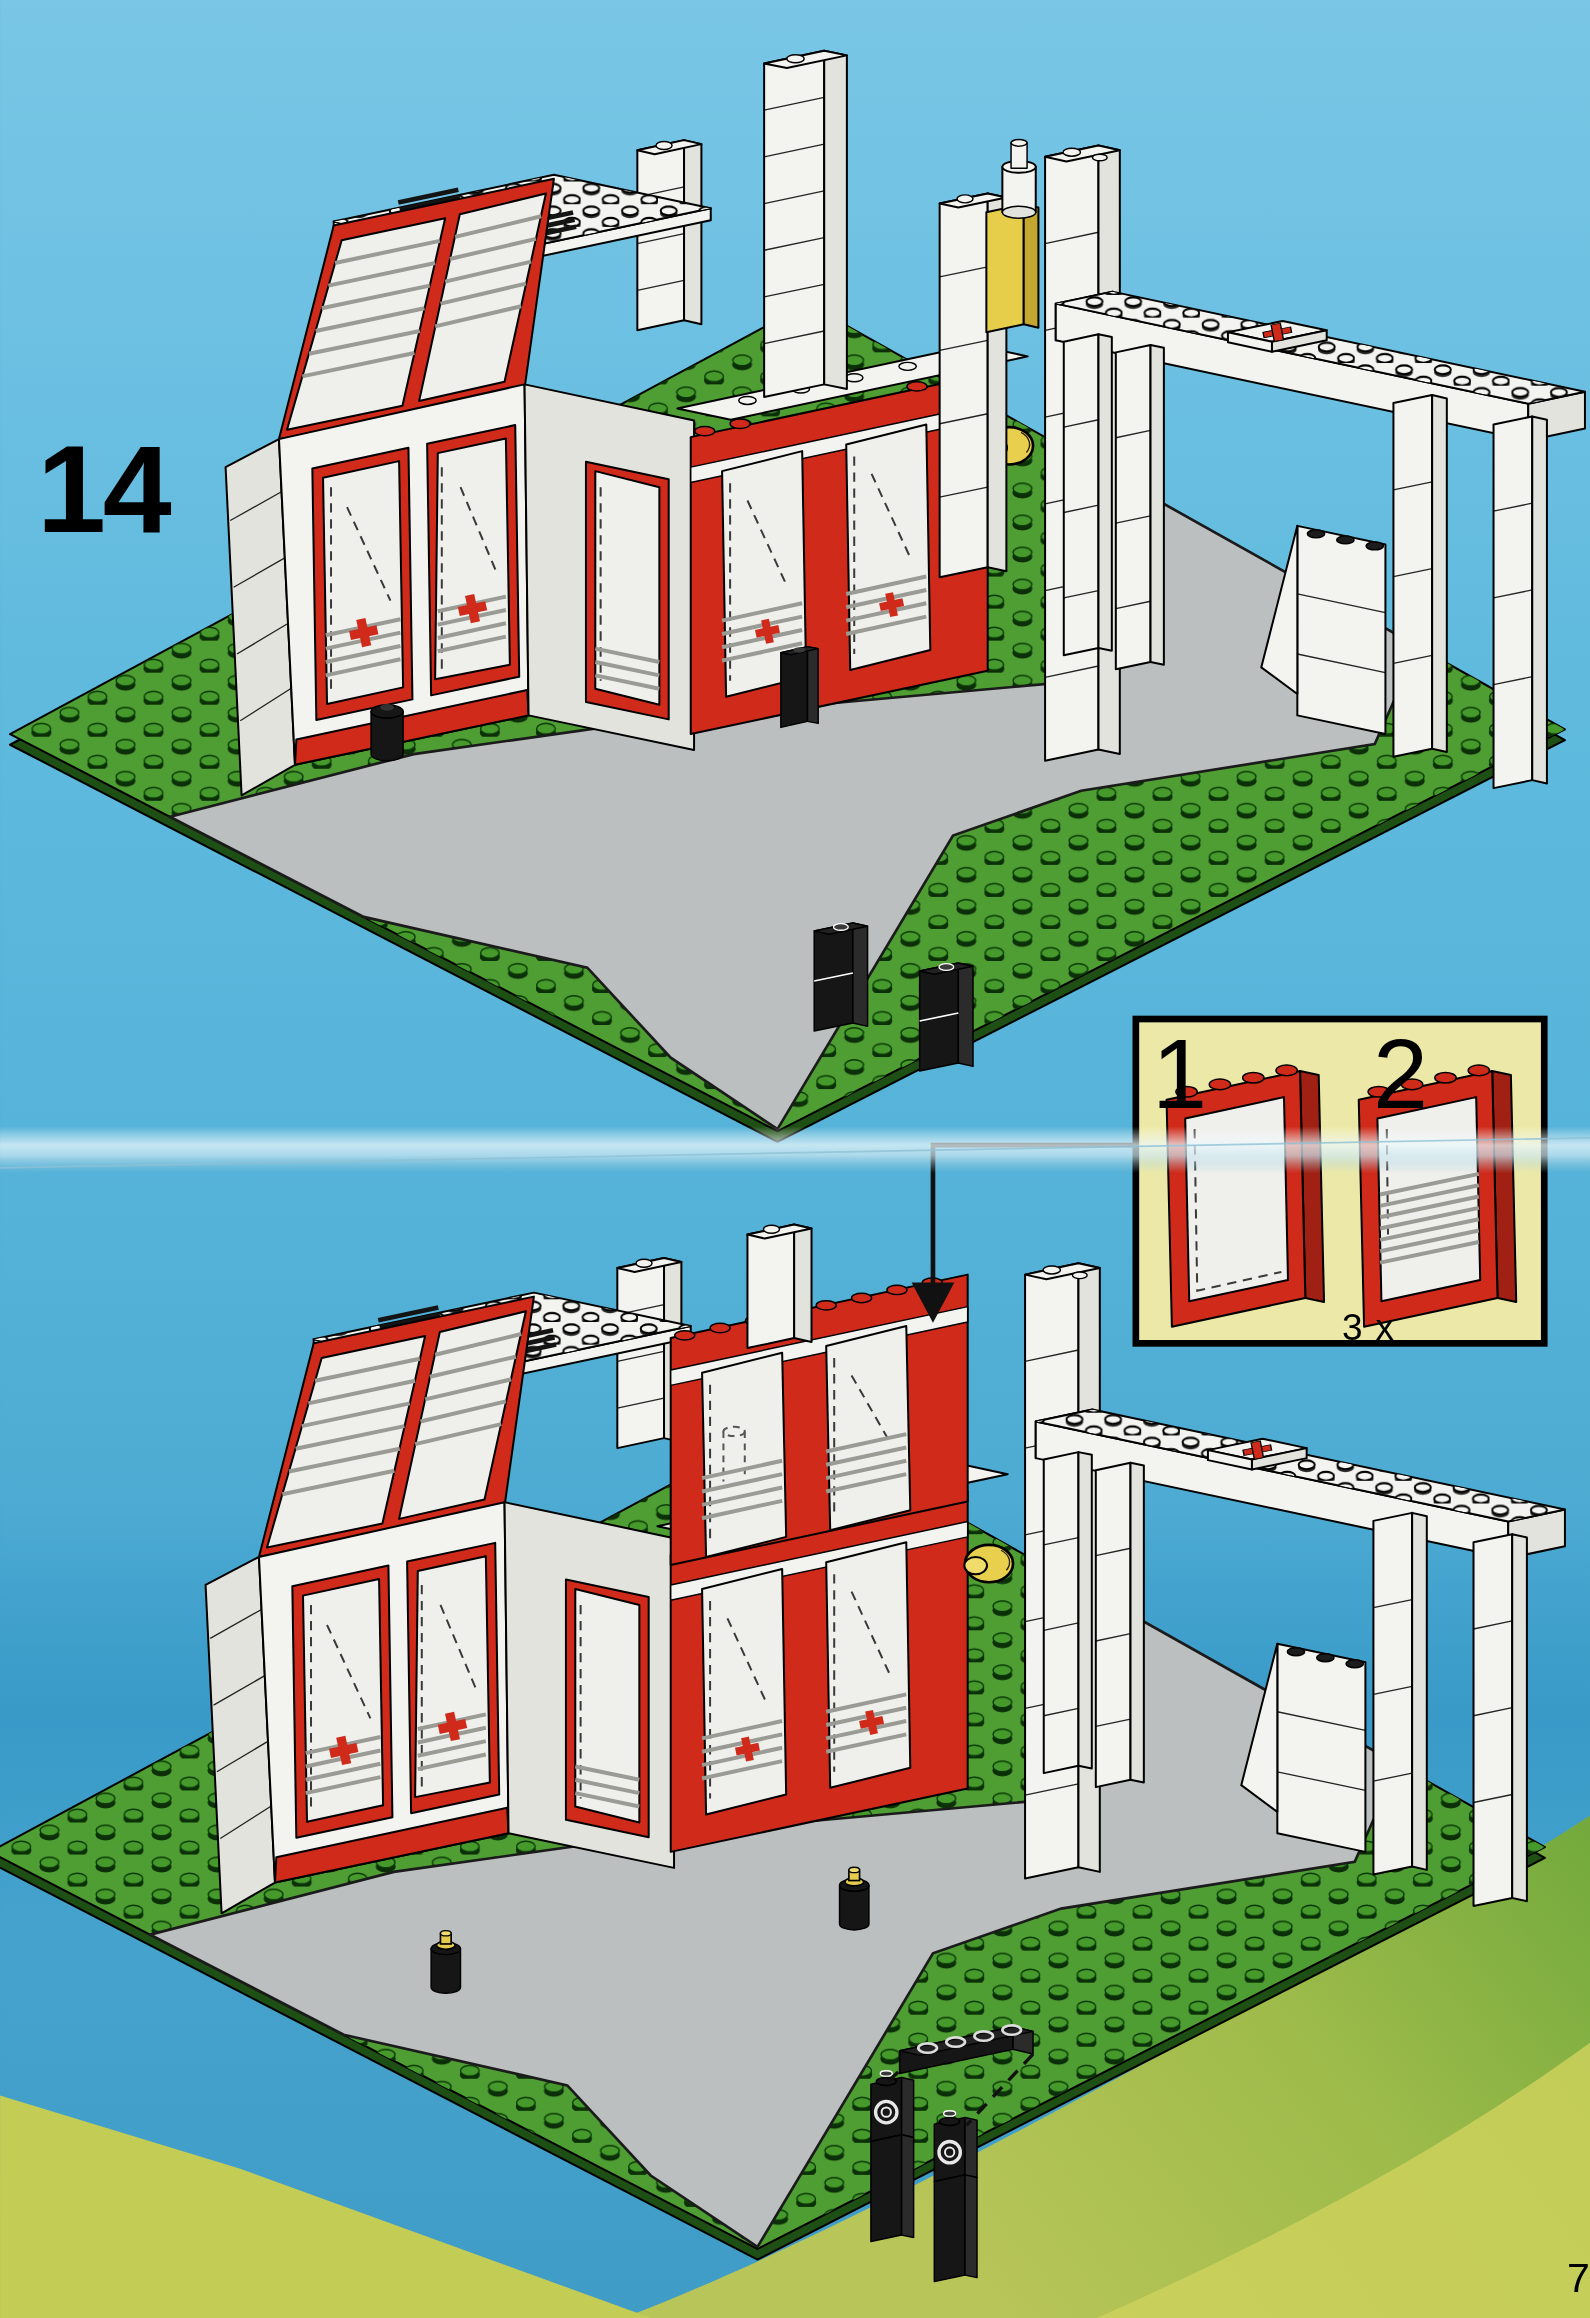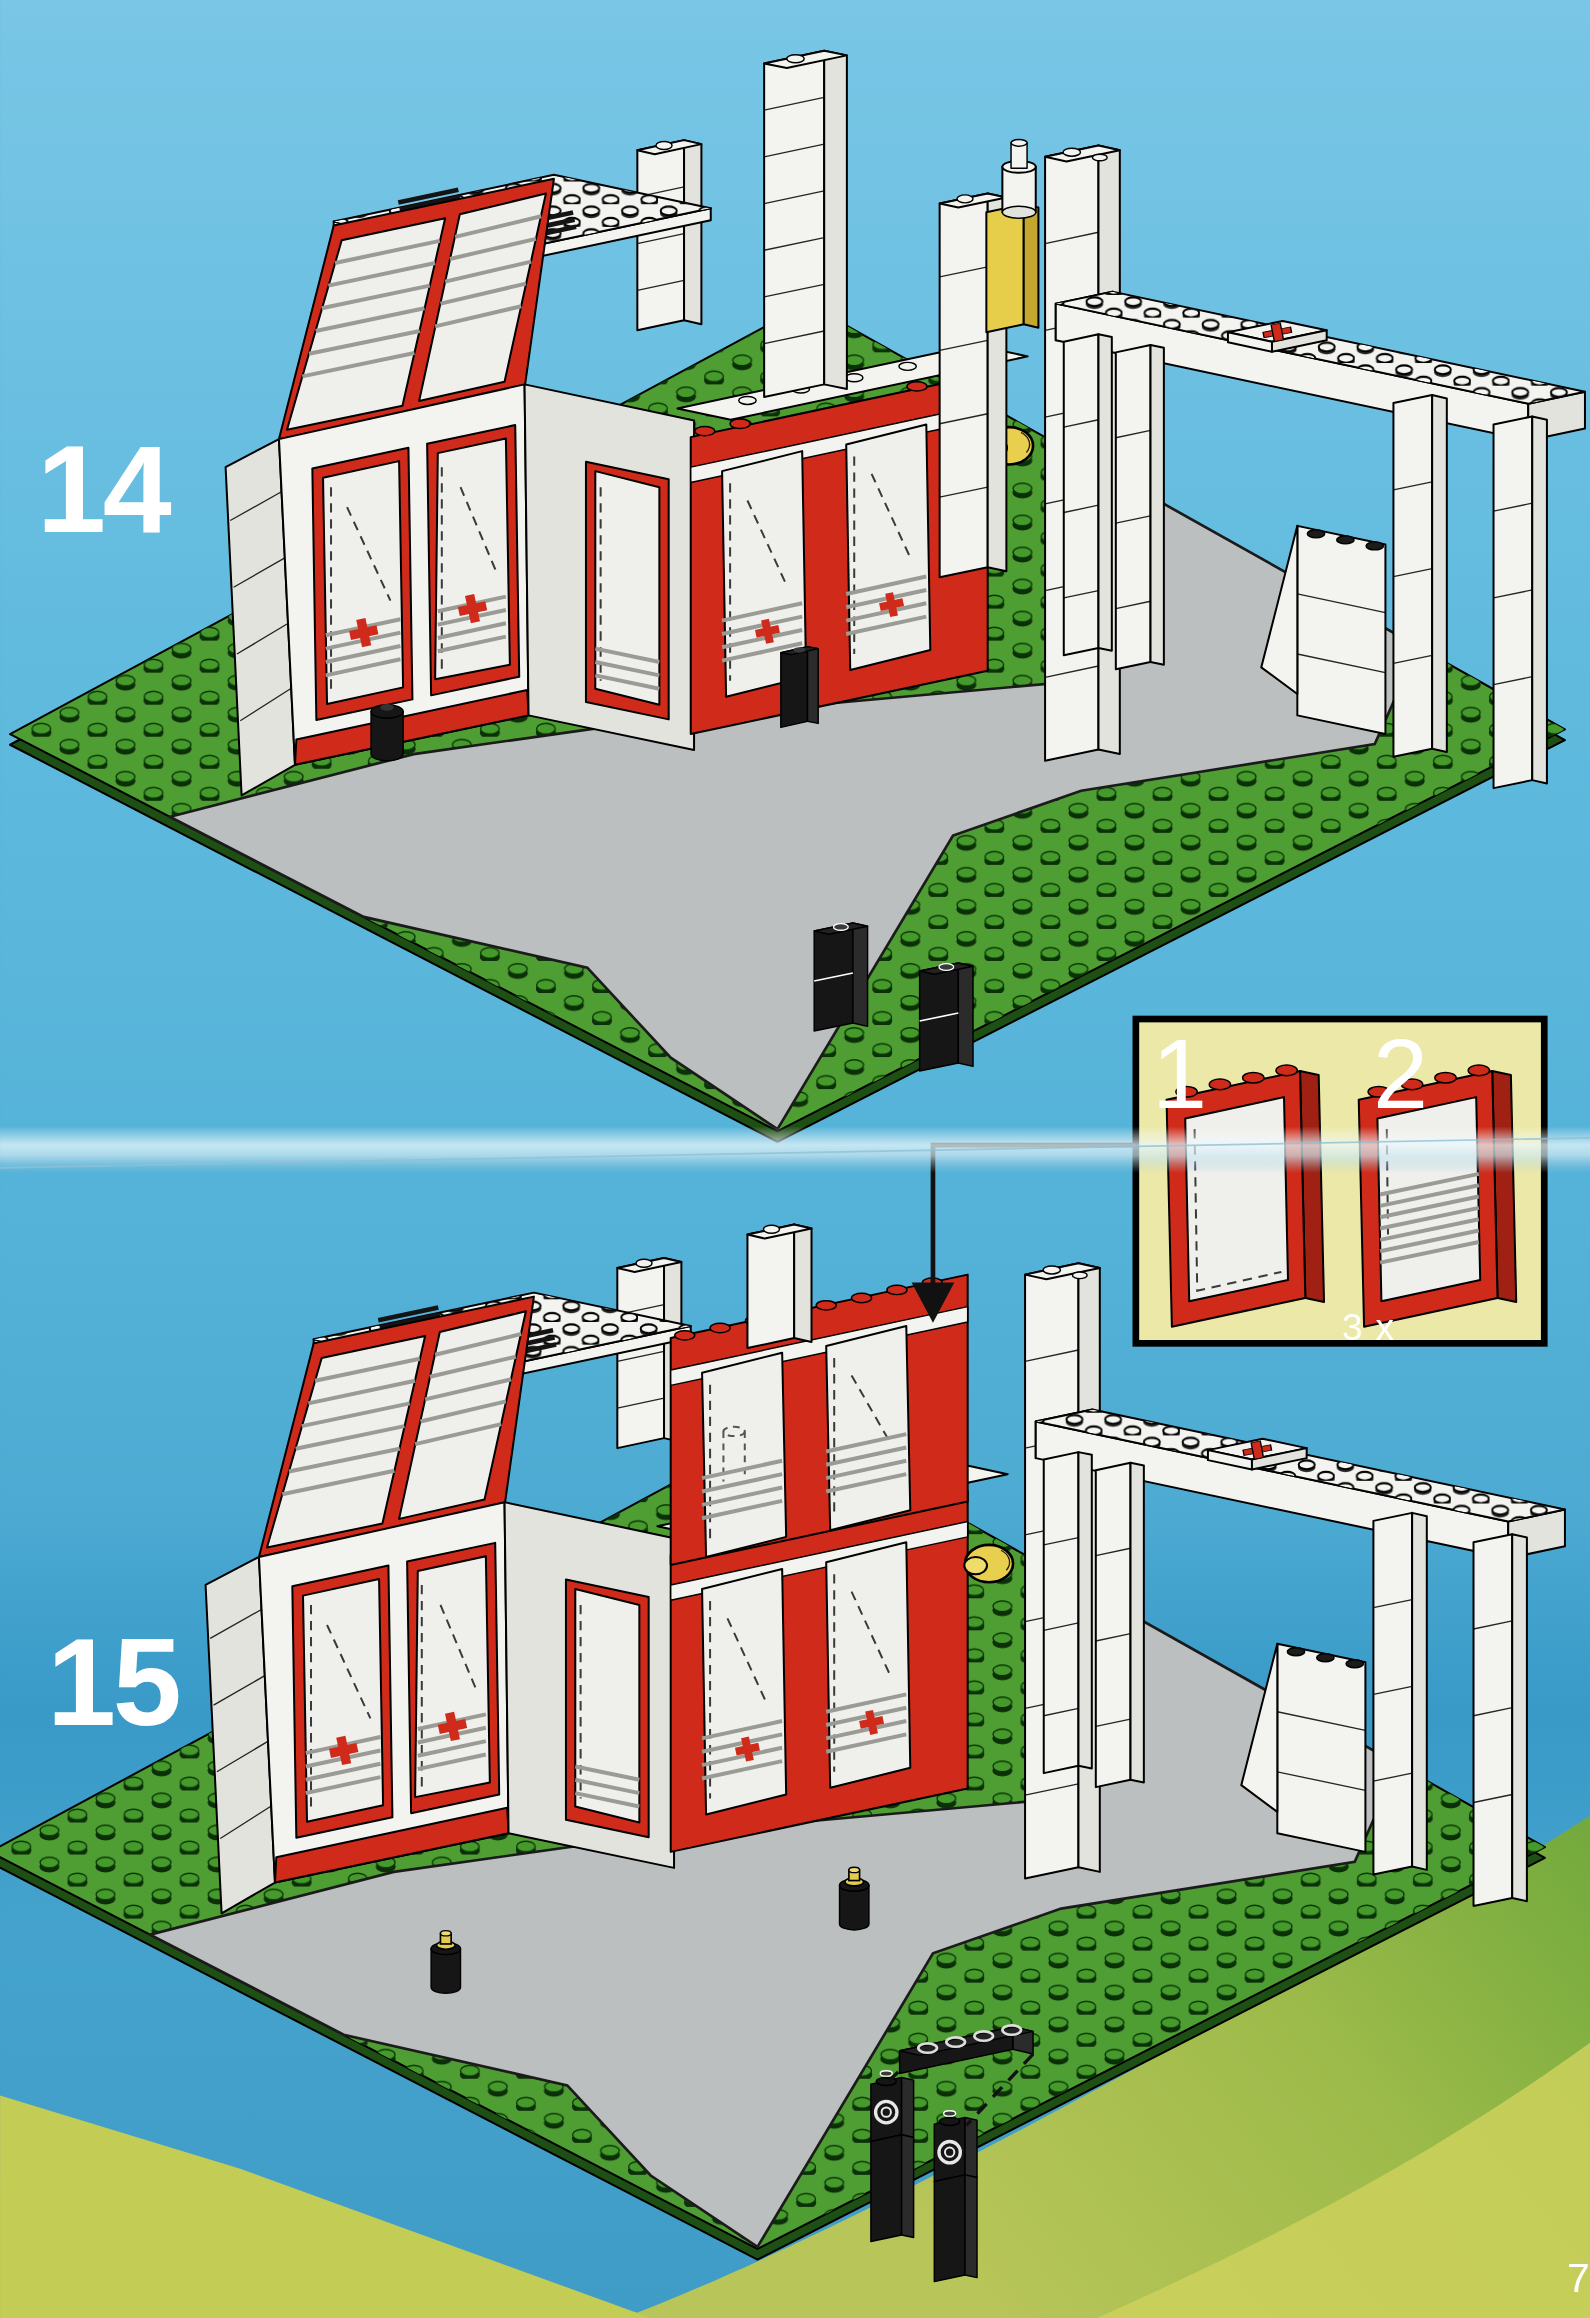--- a/index.html
+++ b/index.html
@@ -1,19 +1,19 @@
 <!DOCTYPE html>
 <html style="font-size:10.7px"><head>
 <meta charset="utf-8">
 <style>
   html,body{margin:0;padding:0;background:#2a7fa6;}
   .page{position:relative;width:1591px;height:2319px;overflow:hidden;
         font-family:"Liberation Sans", sans-serif;}
   .page svg{position:absolute;left:0;top:0;}
-  .label{position:absolute;color:#ffffff;line-height:1;}
+  .label{position:absolute;color:#000000;line-height:1;}
   .step-num{font-size:124px;font-weight:bold;letter-spacing:-3.3px;}
   .callout-num{font-size:99px;font-weight:400;}
   .qty{font-size:37px;font-weight:400;letter-spacing:1.3px;margin-top:24px;}
   .pagenum{font-size:41px;font-weight:400;}
   
   .ol{stroke:#000;stroke-width:3;stroke-linejoin:round;}
   .ol2{stroke:#000;stroke-width:2.2;stroke-linejoin:round;}
   .wht{fill:#f3f3f0;}
   .wsh{fill:#e3e3de;}
   .red{fill:#cf2a1a;}
@@ -426,20 +426,19 @@
     <polygon points="1398,1982 1366,1922 1430,1922" fill="#111"></polygon>
   </g>
 
   <g>
     <rect x="0" y="1688" width="2384" height="70" fill="url(#crease)"></rect>
     <path d="M0,1750 L2384,1705" stroke="#8fc0d4" stroke-width="2.5" opacity="0.8" fill="none"></path>
   </g>
 </svg>
 
 <div class="label step-num" style="left:37px;top:427px;">14</div>
-<div class="label step-num" style="left:47px;top:1620px;">15</div>
 <div class="label callout-num" style="left:1152px;top:1024px;">1</div>
 <div class="label callout-num" style="left:1373px;top:1024px;">2</div>
 <div class="label qty" style="left:1342px;top:1285px;">3 x</div>
 <div class="label pagenum" style="left:1567px;top:2258px;">7</div>
 
 </div>
 
 
 </body></html>

